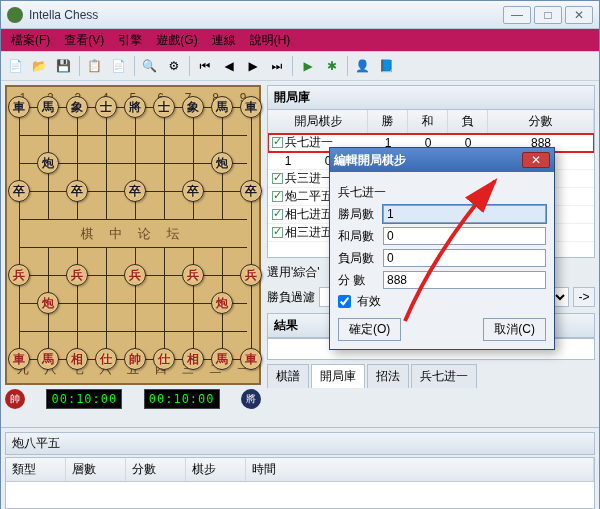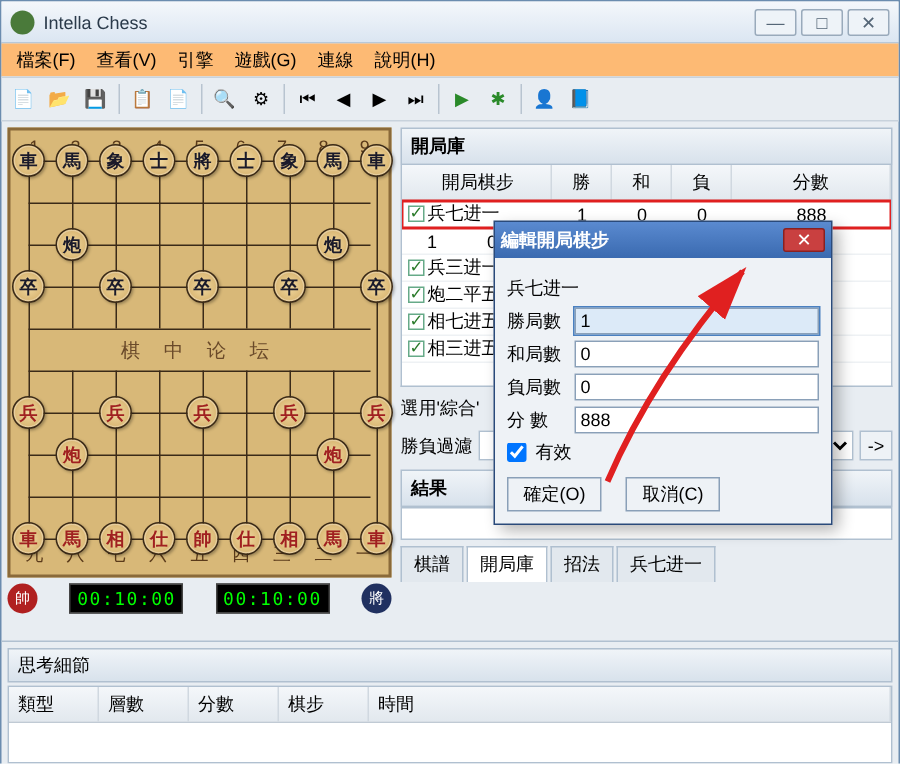--- a/index.html
+++ b/index.html
@@ -2,21 +2,21 @@
 <html><head>
 <meta charset="utf-8">
 <style>
 *{box-sizing:border-box;margin:0;padding:0;font-family:"Microsoft JhengHei","PMingLiU",sans-serif;font-size:12px}
 body{background:#fff;width:600px;height:509px;overflow:hidden}
 .win{border:1px solid #6b8caf;background:#e8edf2}
 .titlebar{height:28px;background:linear-gradient(#f4f7fb,#dbe6f2);display:flex;align-items:center;padding:0 6px;border-bottom:1px solid #b8c8d8}
 .titlebar .ico{width:16px;height:16px;background:#4a7a3a;border-radius:50%;margin-right:6px}
 .titlebar .ttl{flex:1;color:#2a3a4a}
 .wbtn{width:28px;height:18px;border:1px solid #9ab;background:#eef3f8;margin-left:3px;display:flex;align-items:center;justify-content:center;color:#567;border-radius:2px;cursor:pointer}
-.menubar{height:22px;display:flex;align-items:center;padding:0 4px;gap:2px;background:#fdba74}
+.menubar{height:22px;display:flex;align-items:center;padding:0 4px;gap:2px;background:#be185d}
 .menubar span{padding:2px 6px;cursor:pointer}
 .toolbar{height:30px;display:flex;align-items:center;padding:0 4px;gap:2px;background:#e8edf2;border-top:1px solid #c8d2dc;border-bottom:1px solid #c8d2dc}
 .tbtn{width:22px;height:22px;border:1px solid transparent;display:flex;align-items:center;justify-content:center;cursor:pointer;border-radius:3px}
 .tsep{width:1px;height:20px;background:#b8c4d0;margin:0 2px}
 .body{display:flex;height:346px}
 .left{width:264px;padding:4px;display:flex;flex-direction:column}
 .board-wrap{border:2px solid #8a6a3a;background:#d8b878;width:256px;height:300px;position:relative;padding:4px 2px}
 .coords{display:flex;justify-content:space-around;color:#5a3a1a;font-size:11px}
 .grid{height:252px;position:relative;margin:2px 10px;background:#d8b878}
 .hl,.vl{position:absolute;background:#3a2a18}
@@ -54,21 +54,21 @@
 
 .dlg{position:absolute;top:66px;left:64px;width:226px;border:1px solid #2a4a7a;background:#eef2f6;box-shadow:4px 4px 10px rgba(0,0,0,.3);z-index:10}
 .dlg-tb{height:24px;background:linear-gradient(#5a8ad0,#3a6ab0);display:flex;align-items:center;padding:0 4px;color:#fff}
 .dlg-tb .dt{flex:1;font-weight:bold}
 .dlg-tb .dc{width:28px;height:16px;background:#c94040;border:1px solid #8a2020;border-radius:2px;display:flex;align-items:center;justify-content:center;cursor:pointer;color:#fff}
 .dlg-body{padding:8px}
 .dlg-row{display:flex;align-items:center;margin:4px 0;gap:6px}
 .dlg-row label{width:46px;text-align:left}
 .dlg-row input[type=text]{flex:1;height:18px;border:1px solid #8aa0b8;padding:0 3px;background:#fff}
 .dlg-row input.sel{background:#dceaf8;outline:1px solid #4a80c0}
-.dlg-btns{display:flex;justify-content:flex-start;gap:16px;margin-top:8px}
+.dlg-btns{display:flex;justify-content:space-between;gap:16px;margin-top:8px}
 .dlg-btns button{padding:2px 10px;border:1px solid #8aa0b8;background:#eef2f6;cursor:pointer}
 .arrow{position:absolute;top:80px;left:130px;z-index:20;pointer-events:none}
 
 .think{border-top:1px solid #b0c0d0;padding:2px 4px}
 .think-title{background:linear-gradient(#f0f4f8,#d8e2ec);border:1px solid #b0c0d0;padding:2px 6px;margin:2px 0}
 .think-tbl{border:1px solid #b0c0d0;background:#fff;height:52px}
 .think-head{display:flex;background:linear-gradient(#f4f7fa,#e2e8ee);border-bottom:1px solid #c0cad4}
 .think-head div{padding:3px 6px;border-right:1px solid #d0d8e0;flex:0 0 60px}
 .think-head div:last-child{flex:1}
 </style>
@@ -341,21 +341,21 @@
             <marker id="ah" markerWidth="10" markerHeight="10" refX="8" refY="3" orient="auto">
               <path d="M0,0 L0,6 L9,3 z" fill="#e02020"></path>
             </marker>
           </defs>
         <path d="M10,160 Q40,90 100,20" stroke="#e02020" stroke-width="4" fill="none" marker-end="url(#ah)"></path>
       </svg>
     </div>
   </div>
 
   <div class="think">
-    <div class="think-title">思考細節</div>
+    <div class="think-title">炮八平五</div>
     <div class="think-tbl">
       <div class="think-head">
         <div>類型</div>
         <div>層數</div>
         <div>分數</div>
         <div>棋步</div>
         <div>時間</div>
       </div>
     </div>
   </div>

